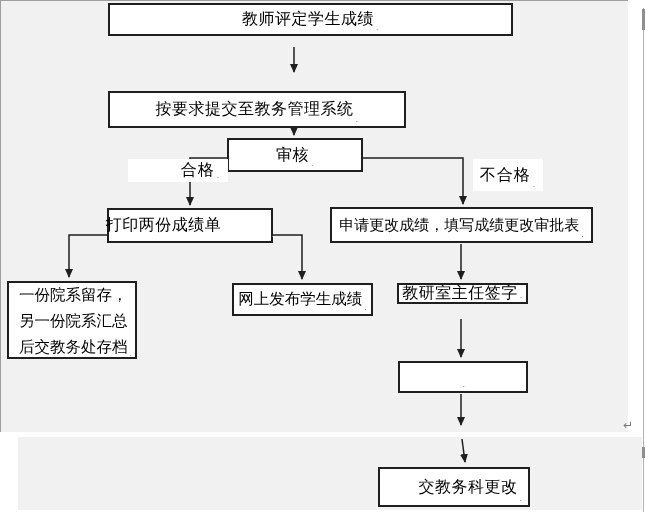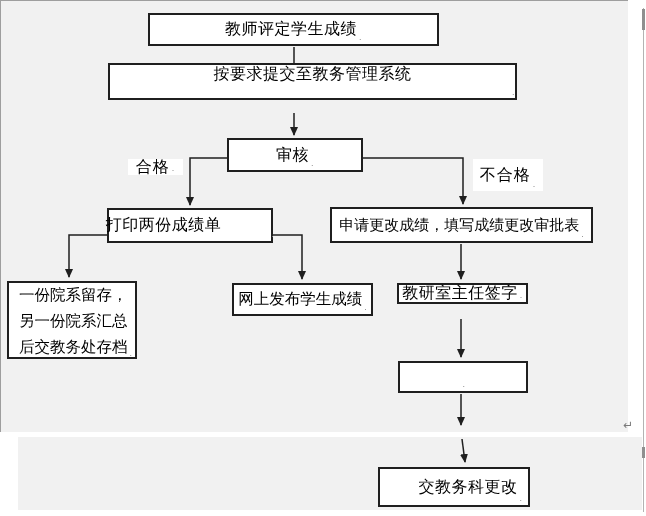--- a/index.html
+++ b/index.html
@@ -18,39 +18,39 @@
   .thumb{position:absolute;background:#8f8f8f;}
   .thumb.top{left:642px;top:9px;width:3px;height:21px;}
   .thumb.mid{left:642px;top:447px;width:3px;height:11px;}
   .para-mark{position:absolute;left:623px;top:419px;font-size:12px;color:#7a7a7a;line-height:12px;}
   svg.edges{position:absolute;left:0;top:0;width:646px;height:516px;pointer-events:none;}
   .node{
     position:absolute;box-sizing:border-box;background:#ffffff;border:2px solid #1f1f1f;
     display:flex;align-items:center;justify-content:center;
     font-size:16px;letter-spacing:0.5px;white-space:nowrap;
   }
-  .node.teacher{left:108px;top:13px;width:291px;height:33px;margin-left:40px;}
-  .node.submit{left:108px;top:63px;width:409px;height:37px;flex-direction:column;}
+  .node.teacher{left:108px;top:3px;width:405px;height:33px;}
+  .node.submit{left:108px;top:91px;width:298px;height:37px;}
   .node.review{left:227px;top:138px;width:136px;height:34px;}
   .node.print{left:107px;top:208px;width:166px;height:35px;gap:48px;}
   .node.apply{left:330px;top:207px;width:263px;height:36px;font-size:15px;letter-spacing:0;}
   .node.keep{
     left:7px;top:281px;width:130px;height:78px;
     flex-direction:column;align-items:flex-start;justify-content:center;
     padding:1px 4px 0 10px;line-height:26px;font-size:15.5px;letter-spacing:0;
   }
   .node.publish{left:232px;top:283px;width:141px;height:33px;font-size:15.5px;letter-spacing:0;}
   .node.sign{left:397px;top:283px;width:131px;height:21px;}
   .node.dept{left:398px;top:361px;width:130px;height:32px;}
   .node.final{left:378px;top:467px;width:152px;height:40px;padding-left:33px;}
   .branch-label{
     position:absolute;background:#ffffff;display:flex;align-items:center;justify-content:center;
     font-size:16px;letter-spacing:1px;
   }
-  .branch-label.pass{left:128px;top:159px;width:55px;height:16px;}
+  .branch-label.pass{left:128px;top:159px;width:55px;height:23px;padding-left:45px;}
   .branch-label.fail{left:473px;top:159px;width:70px;height:32px;}
   .eop{font-size:9px;color:#8a8a8a;margin-left:2px;align-self:flex-end;line-height:14px;}
   .keep .kline{display:block;}
   .keep .lastline{display:flex;align-items:flex-end;}
 </style>
 </head>
 <body>
 
 <div id="stage">
 

